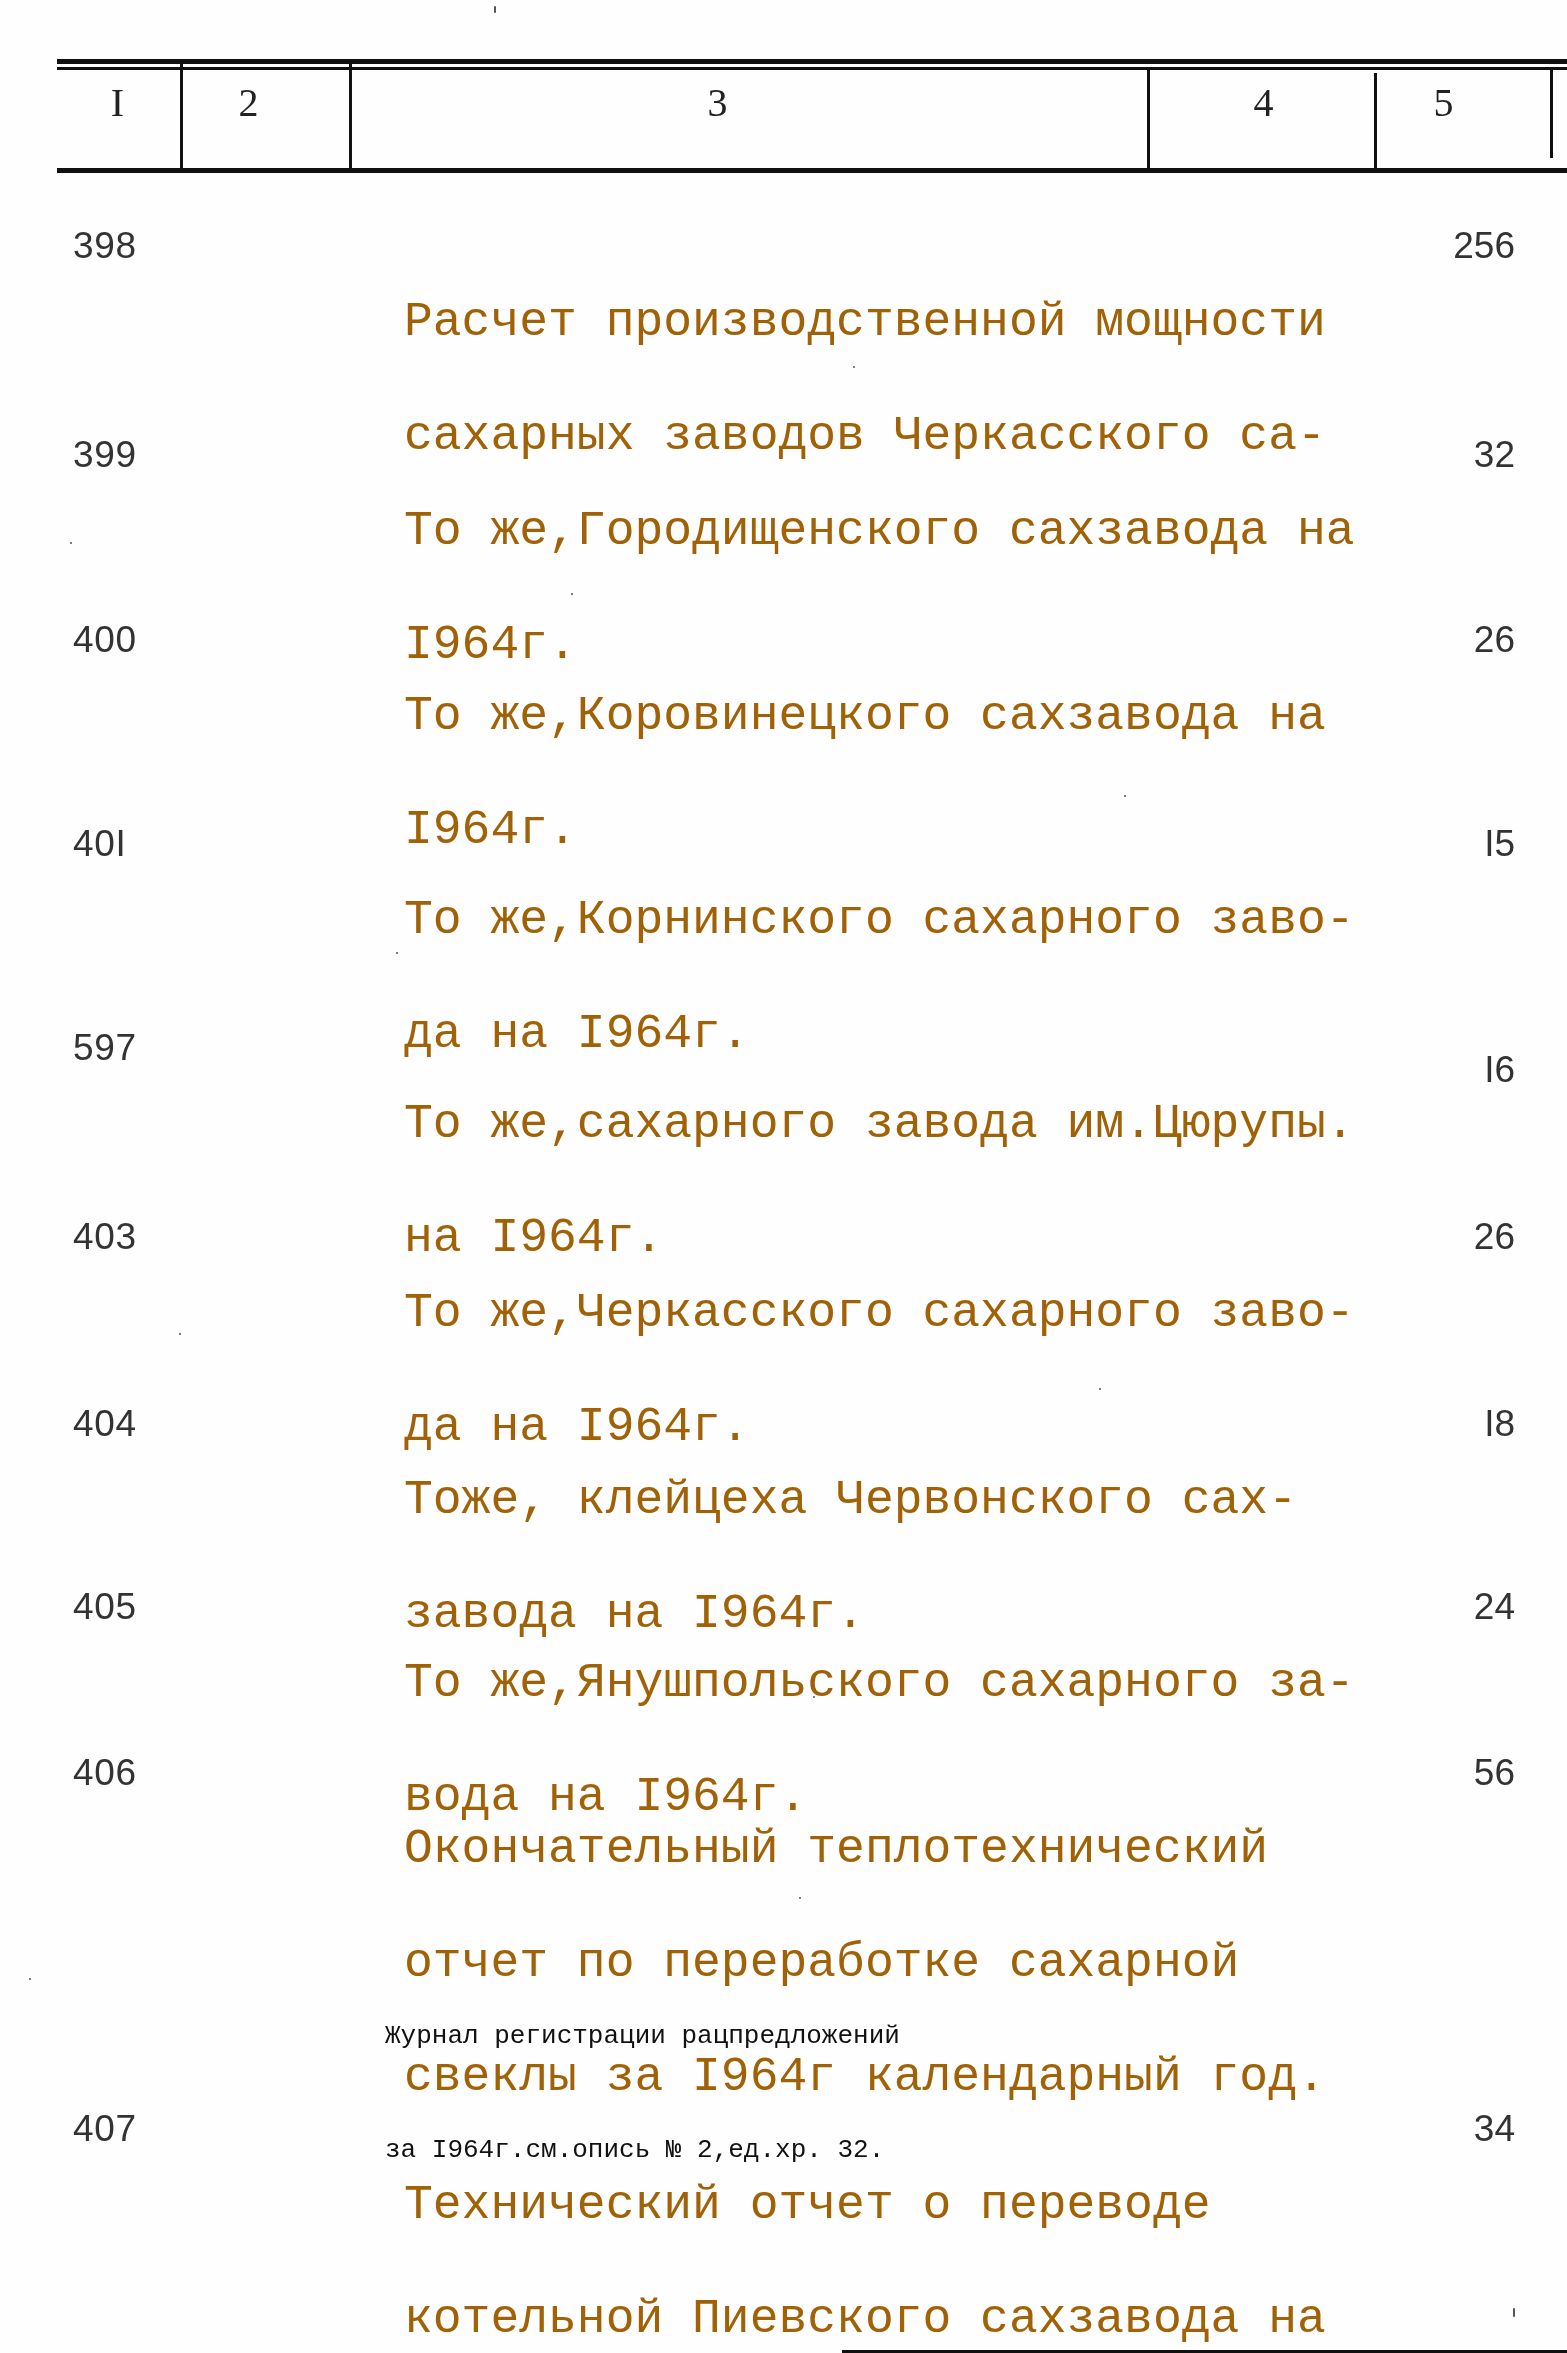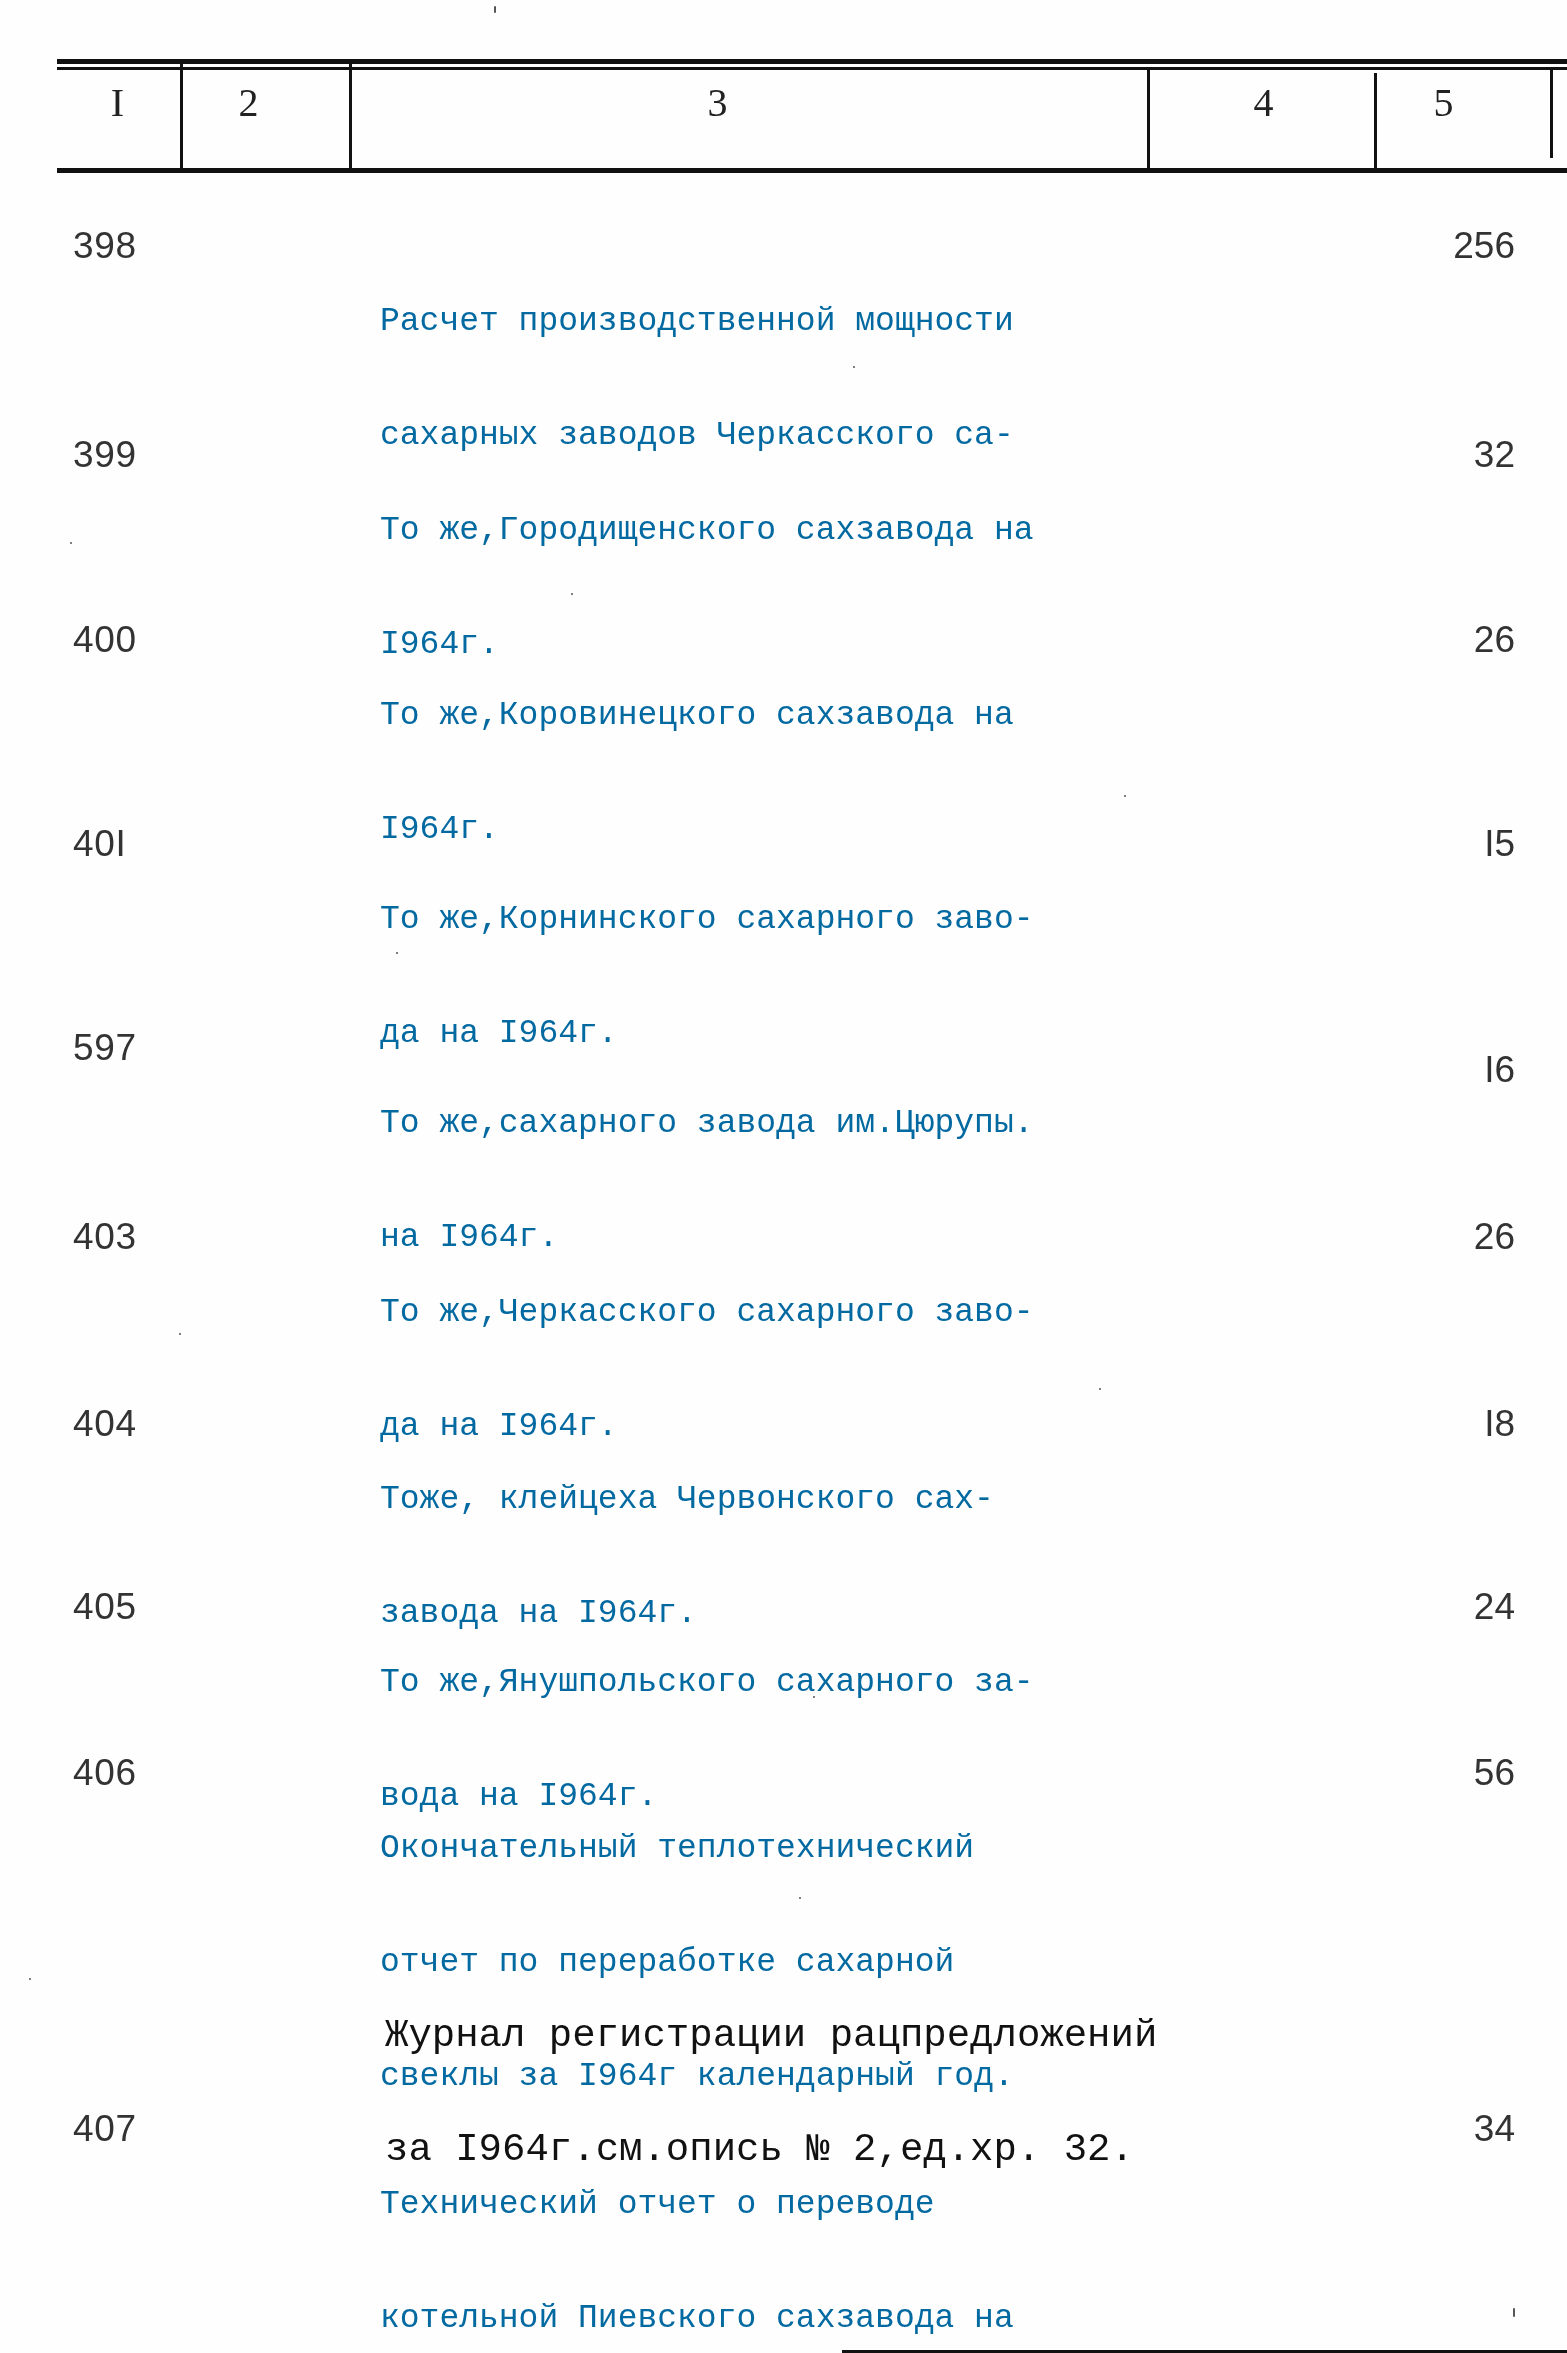--- a/index.html
+++ b/index.html
@@ -10,27 +10,27 @@
   
   .hline { position: absolute; background: #111; }
   .vline { position: absolute; background: #111; width: 2.9px; }
   .hcell { position: absolute; top: 81px; font-size: 40px; line-height: 44px; text-align: center;
            font-family: "Liberation Serif", "DejaVu Serif", serif; color: #222; }
 
   
   .row { position: absolute; left: 0; width: 1568px; }
   .num { position: absolute; left: 73px; font-size: 37px; line-height: 38px;
          font-family: "Liberation Sans", "DejaVu Sans", sans-serif; color: #333; letter-spacing: 0.7px; }
-  .desc { position: absolute; left: 380px; width: 777px; font-size: 33px; line-height: 38px;
-          white-space: pre; letter-spacing: 0px; color: #0369a1; }
+  .desc { position: absolute; left: 404px; width: 777px; font-size: 48px; line-height: 38px;
+          white-space: pre; letter-spacing: 0px; color: #a16207; }
   .desc .line { display: block; }
   .desc .center { display: block; text-align: left; width: 747px; }
   .cnt { position: absolute; right: 53px; font-size: 37px; line-height: 38px; 
          font-family: "Liberation Sans", "DejaVu Sans", sans-serif; color: #333; }
-  .note { position: absolute; left: 385px; width: 806px; font-size: 39px; line-height: 38px; white-space: pre; color: #111; }
+  .note { position: absolute; left: 385px; width: 806px; font-size: 26px; line-height: 38px; white-space: pre; color: #111; }
   .speck { position: absolute; background: #555; width: 2.2px; height: 2.2px; border-radius: 1.5px; }
 </style>
 </head>
 <body>
 
 <div class="page">
 
   <div class="hline" style="left:57px; top:59px; width:1511px; height:5.1px;"></div>
   <div class="hline" style="left:57px; top:67px; width:1511px; height:2.9px;"></div>
   <div class="hline" style="left:57px; top:168px; width:1511px; height:5.1px;"></div>

